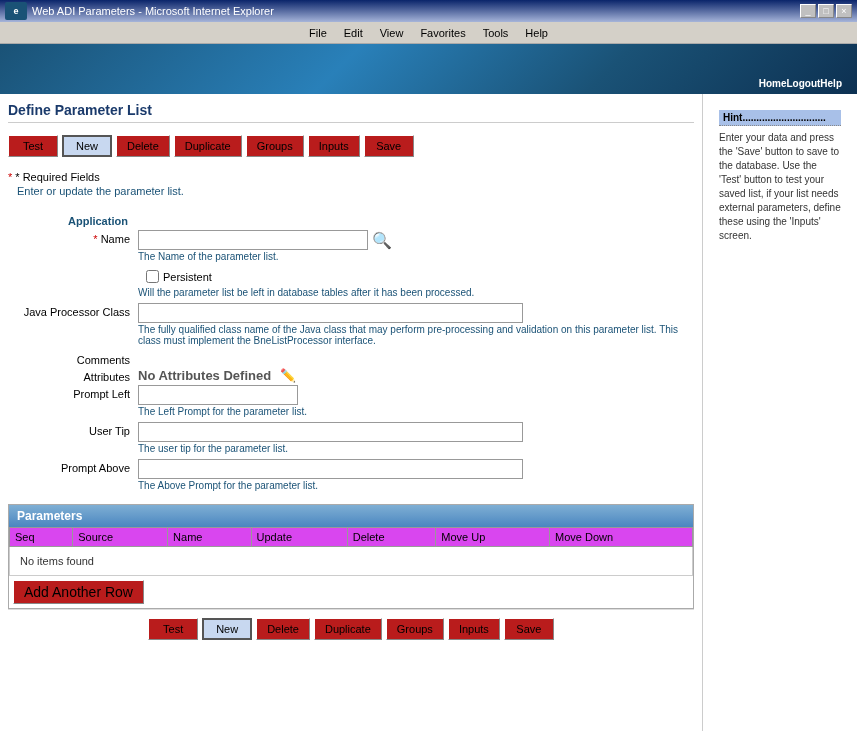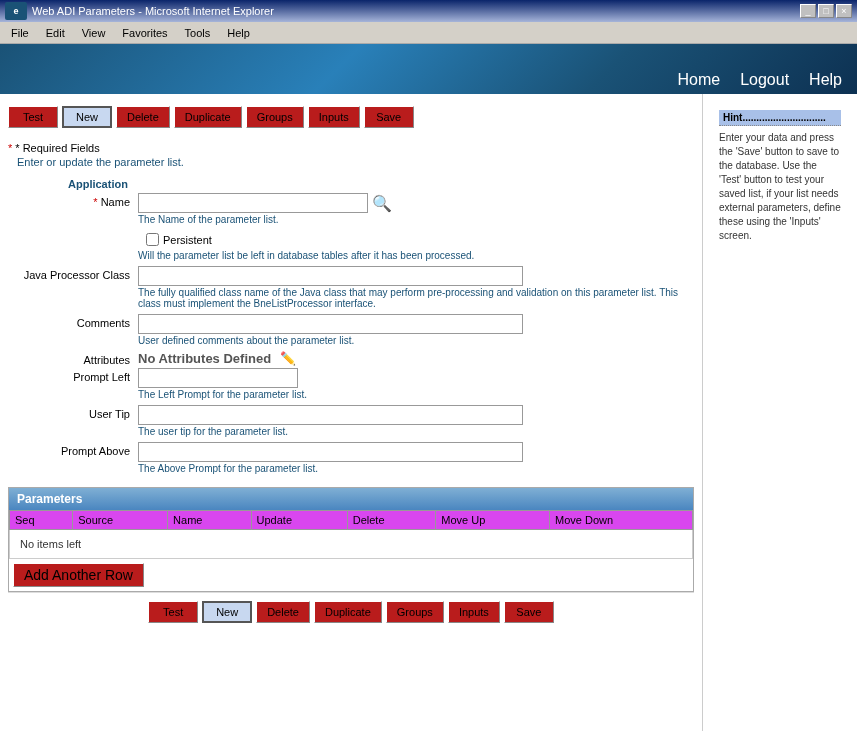--- a/index.html
+++ b/index.html
@@ -31,38 +31,39 @@
 
     
     .menu-bar {
       background: #d4d0c8;
       border-bottom: 1px solid #aaa;
       display: flex;
       align-items: center;
       padding: 2px 5px;
       height: 22px;
       gap: 5px;
+      justify-content: center;
     }
     .menu-item {
       font-size: 11px;
       padding: 2px 6px;
       cursor: pointer;
       color: #000;
     }
 
     
     .blue-header {
       background: linear-gradient(135deg, #1a5276 0%, #2980b9 40%, #1a5276 70%, #0d3152 100%);
       height: 50px;
       display: flex;
       align-items: flex-end;
       justify-content: flex-end;
       padding: 5px 15px;
     }
-    .header-nav { color: white; font-size: 16px; display: flex; gap: 20px; }
+    .header-nav { color: white; font-size: 10px; display: flex; gap: 0; font-weight: bold; }
     .header-nav a { color: white; text-decoration: none; cursor: pointer; }
 
     
     .main-content {
       background: white;
       display: flex;
       flex-direction: row;
       height: calc(731px - 22px - 22px - 50px);
     }
 
@@ -114,21 +115,21 @@
       border-left-color: #fff;
       padding: 3px 10px;
       font-size: 11px;
       cursor: pointer;
       min-width: 50px;
     }
 
     
     .req-note { color: #c00; font-size: 11px; margin-bottom: 2px; }
     .req-note span { color: #c00; }
-    .update-note { color: #1a5276; font-size: 11px; margin-bottom: 10px; padding-left: 9px; }
+    .update-note { color: #1a5276; font-size: 11px; margin-bottom: 18px; padding-left: 9px; }
     .section-label {
       color: #1a5276;
       font-weight: bold;
       font-size: 11px;
       margin-bottom: 3px;
       margin-left: 60px;
     }
     .form-row {
       display: flex;
       align-items: flex-start;
@@ -268,20 +269,21 @@
     <a>Home</a>
     <a>Logout</a>
     <a>Help</a>
   </div>
 </div>
 
 <div class="main-content">
 
   <div class="left-panel">
 
+    <div class="page-title">Define Parameter List</div>
 
     <div class="toolbar">
       <button class="toolbar-btn">Test</button>
       <button class="toolbar-btn" style="background:#c8d8f0; border:2px solid #555;">New</button>
       <button class="toolbar-btn">Delete</button>
       <button class="toolbar-btn">Duplicate</button>
       <button class="toolbar-btn">Groups</button>
       <button class="toolbar-btn">Inputs</button>
       <button class="toolbar-btn">Save</button>
     </div>
@@ -321,24 +323,20 @@
     <div class="form-row">
       <div class="form-label">Java Processor Class</div>
       <div class="form-input-area">
         <input type="text" class="form-input input-java" value="" style="">
         <div class="form-hint">The fully qualified class name of the Java class that may perform pre-processing and validation on this parameter list. This class must implement the BneListProcessor interface.</div>
       </div>
     </div>
 
     <div class="form-row">
       <div class="form-label">Comments</div>
-      <div class="form-input-area">
-        <input type="text" class="form-input input-comments" value="" style="">
-        <div class="form-hint">User defined comments about the parameter list.</div>
-      </div>
     </div>
 
     <div class="form-row">
       <div class="form-label">Attributes</div>
       <div class="form-input-area">
         <div class="form-input-row">
           <span class="attributes-value">No Attributes Defined</span>
           <span class="edit-icon">✏️</span>
         </div>
       </div>
@@ -378,21 +376,21 @@
             <th>Name</th>
             <th>Update</th>
             <th>Delete</th>
             <th>Move Up</th>
             <th>Move Down</th>
           </tr>
         </thead>
         <tbody>
           <tr>
             <td colspan="7">
-              <div class="no-items">No items left</div>
+              <div class="no-items">No items found</div>
             </td>
           </tr>
         </tbody>
       </table>
       <button class="add-row-btn">Add Another Row</button>
     </div>
 
     <div class="bottom-toolbar">
       <button class="bottom-toolbar-btn">Test</button>
       <button class="bottom-toolbar-btn" style="background:#c8d8f0; border:2px solid #555;">New</button>

